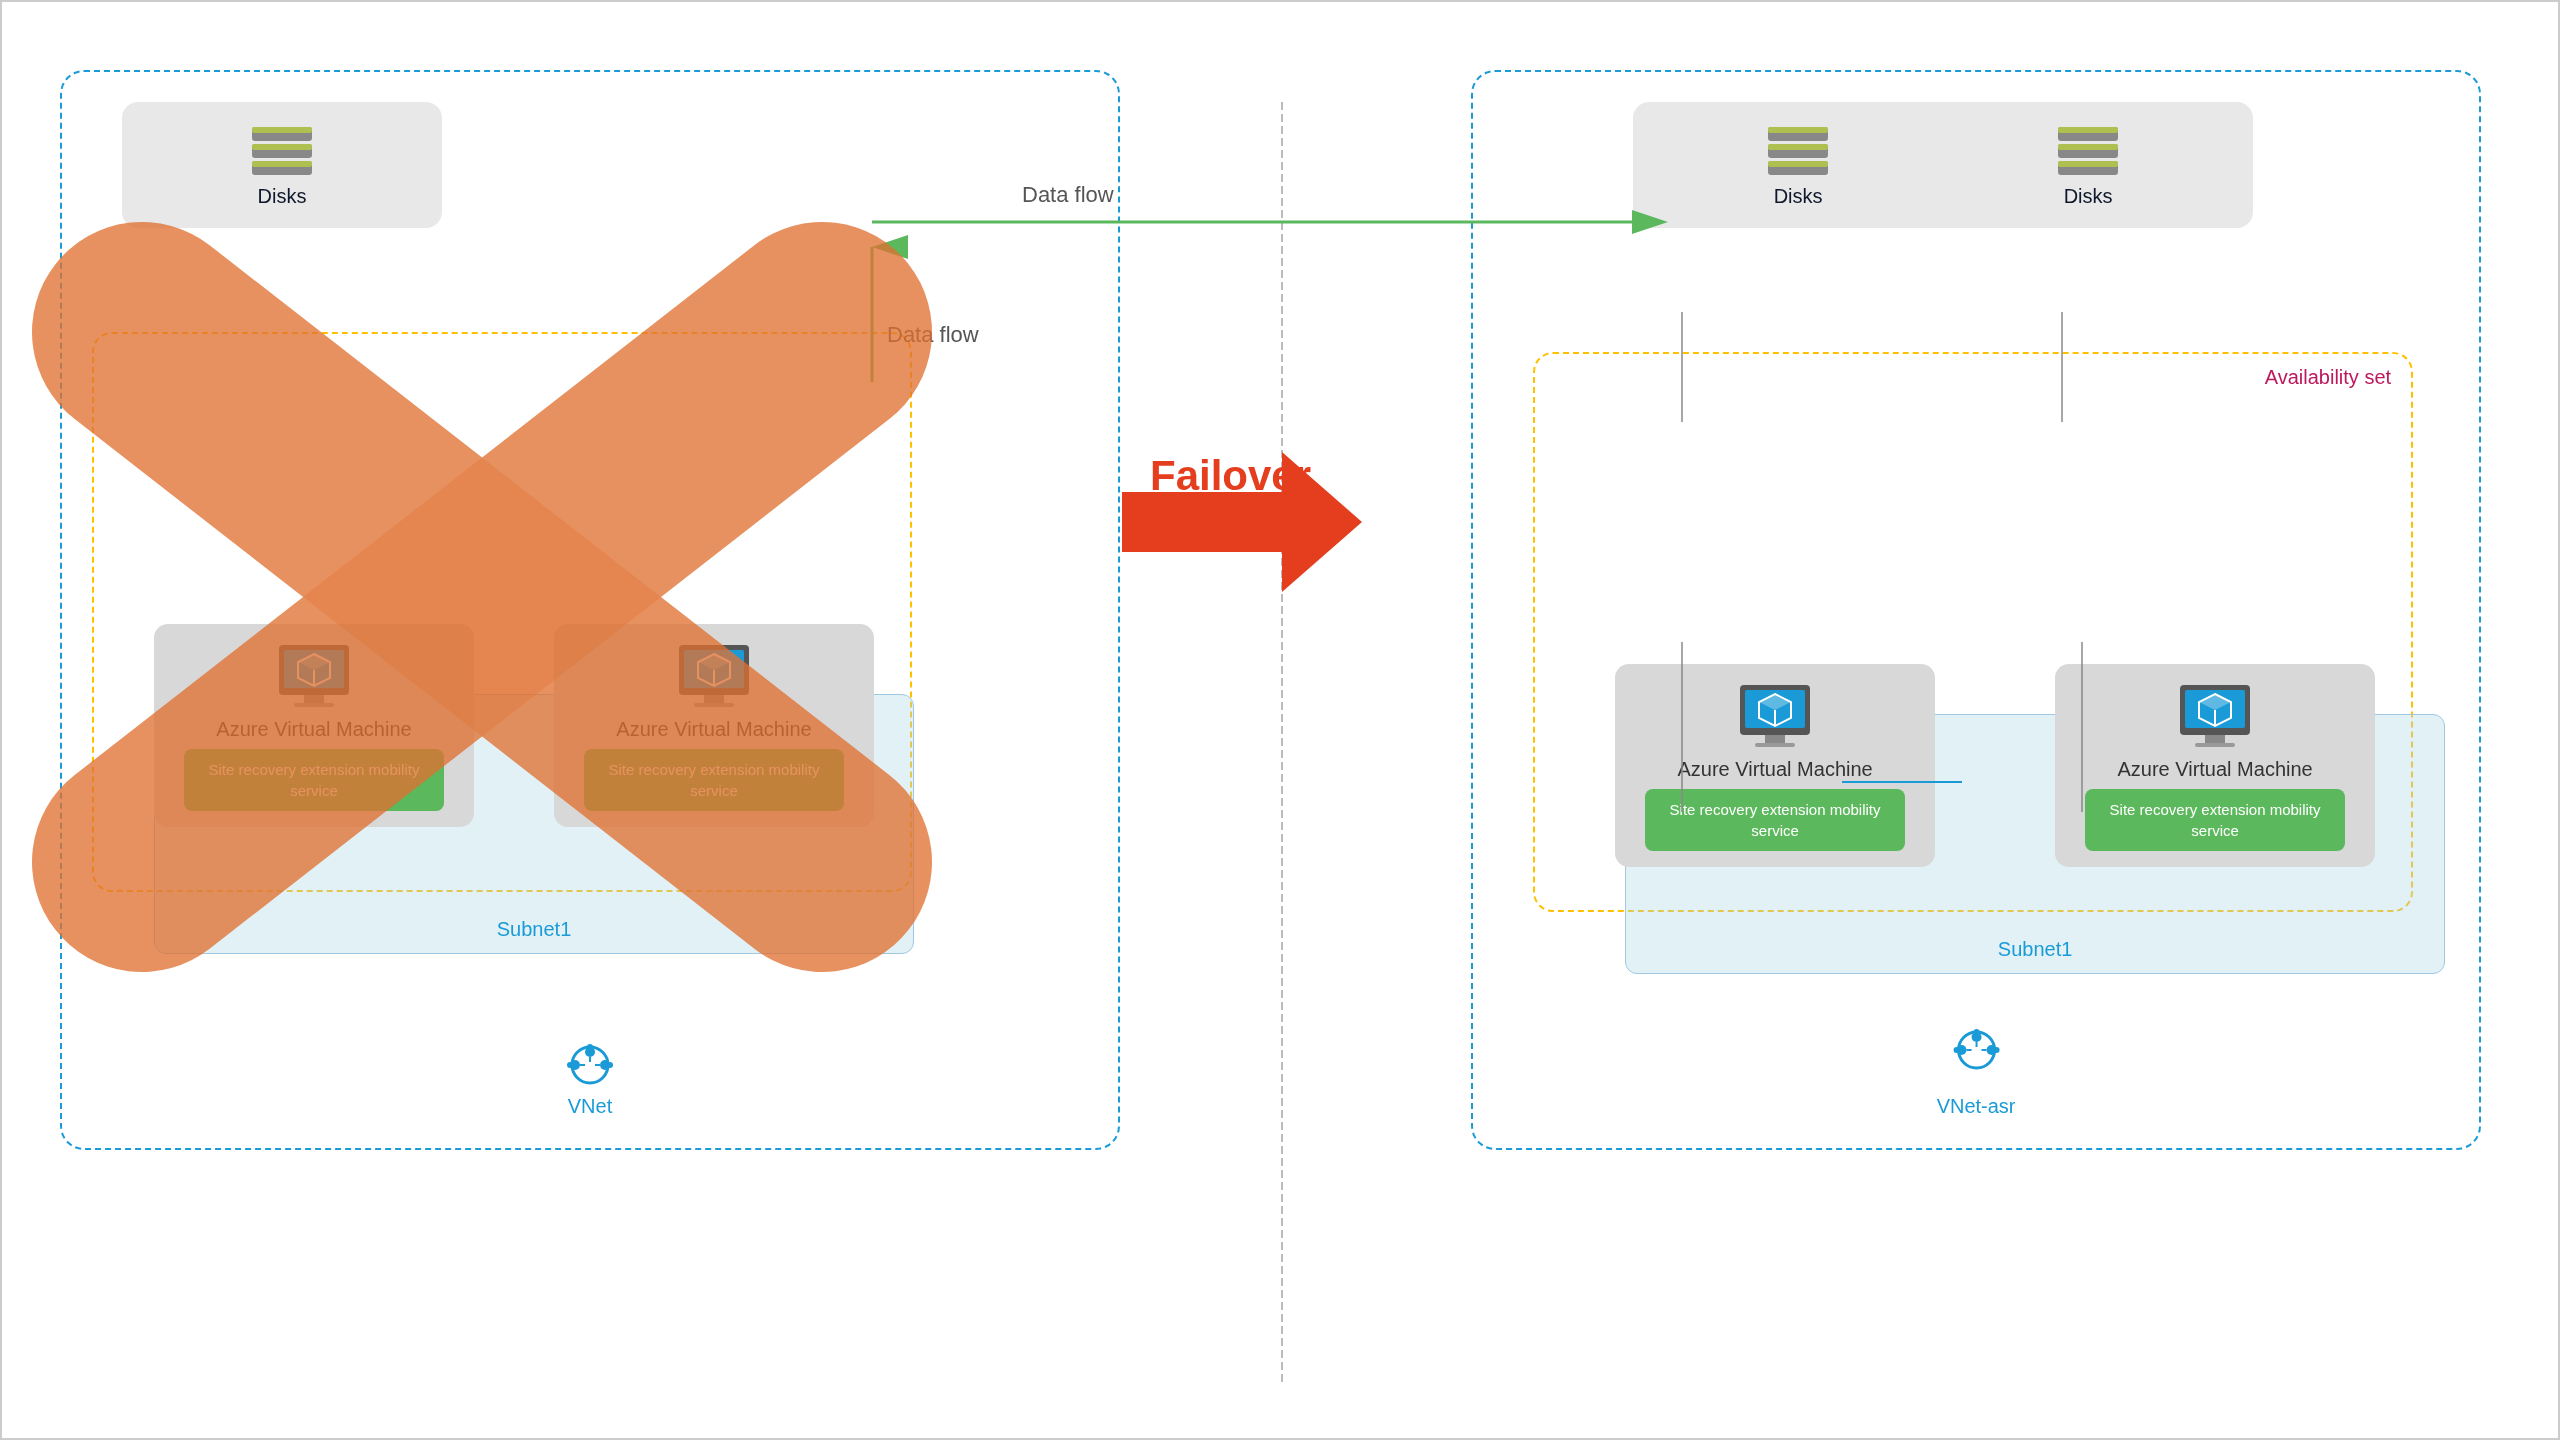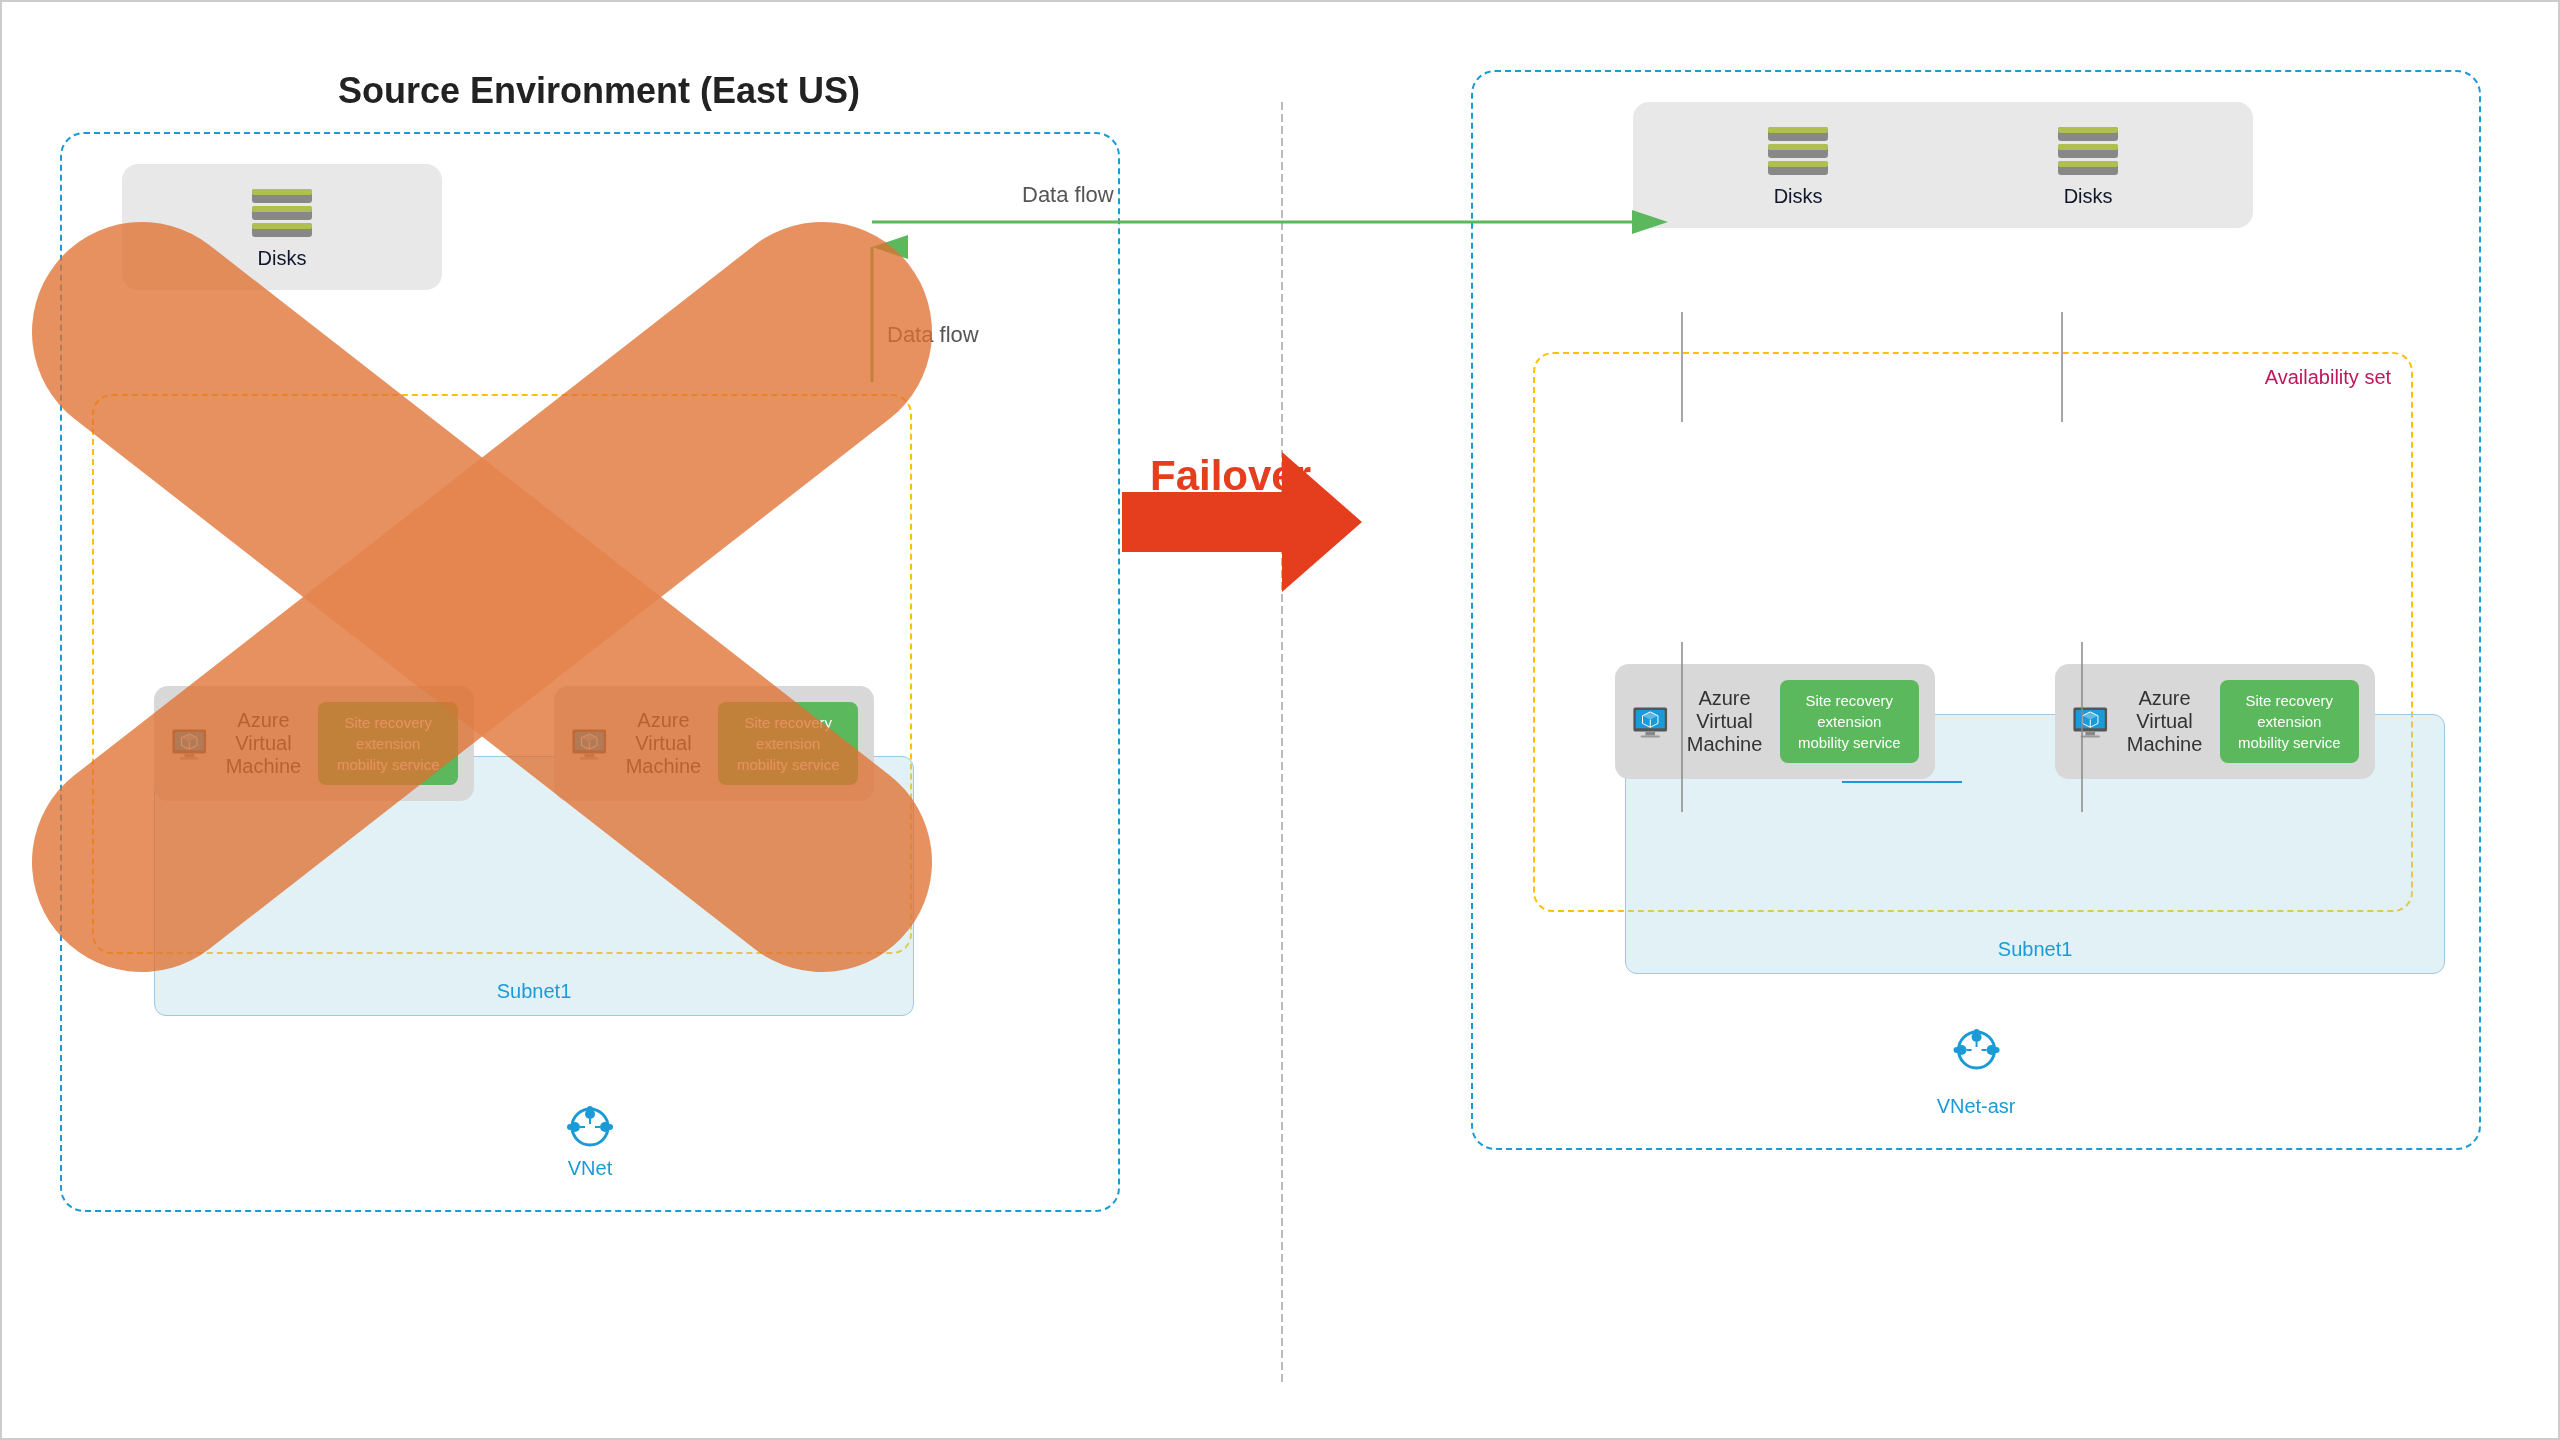--- a/index.html
+++ b/index.html
@@ -104,21 +104,21 @@
       color: #1a9bd7;
     }
 
     
     .vm-box {
       position: absolute;
       background: #d8d8d8;
       border-radius: 14px;
       padding: 16px;
       display: flex;
-      flex-direction: row;
+      flex-direction: column;
       align-items: center;
       gap: 8px;
       width: 320px;
     }
 
     .vm-box-left1 {
       top: 290px;
       left: 60px;
     }
 
@@ -358,21 +358,20 @@
 
     <line x1="1840" y1="780" x2="1960" y2="780" stroke="#1a9bd7" stroke-width="2"></line>
 
     <line x1="1680" y1="310" x2="1680" y2="420" stroke="#888" stroke-width="1.5"></line>
     <line x1="2060" y1="310" x2="2060" y2="420" stroke="#888" stroke-width="1.5"></line>
   </svg>
 
   <div class="diagram-wrapper">
 
     <div class="source-env">
-      <div class="source-title">Source Environment (East US)</div>
 
       <div class="source-outer-box">
 
         <div class="disks-box-left">
           <svg class="disk-icon" viewBox="0 0 70 55">
             <rect x="5" y="5" width="60" height="14" rx="3" fill="#888"></rect>
             <rect x="5" y="5" width="60" height="6" rx="2" fill="#b0c050"></rect>
             <rect x="5" y="22" width="60" height="14" rx="3" fill="#888"></rect>
             <rect x="5" y="22" width="60" height="6" rx="2" fill="#b0c050"></rect>
             <rect x="5" y="39" width="60" height="14" rx="3" fill="#888"></rect>

